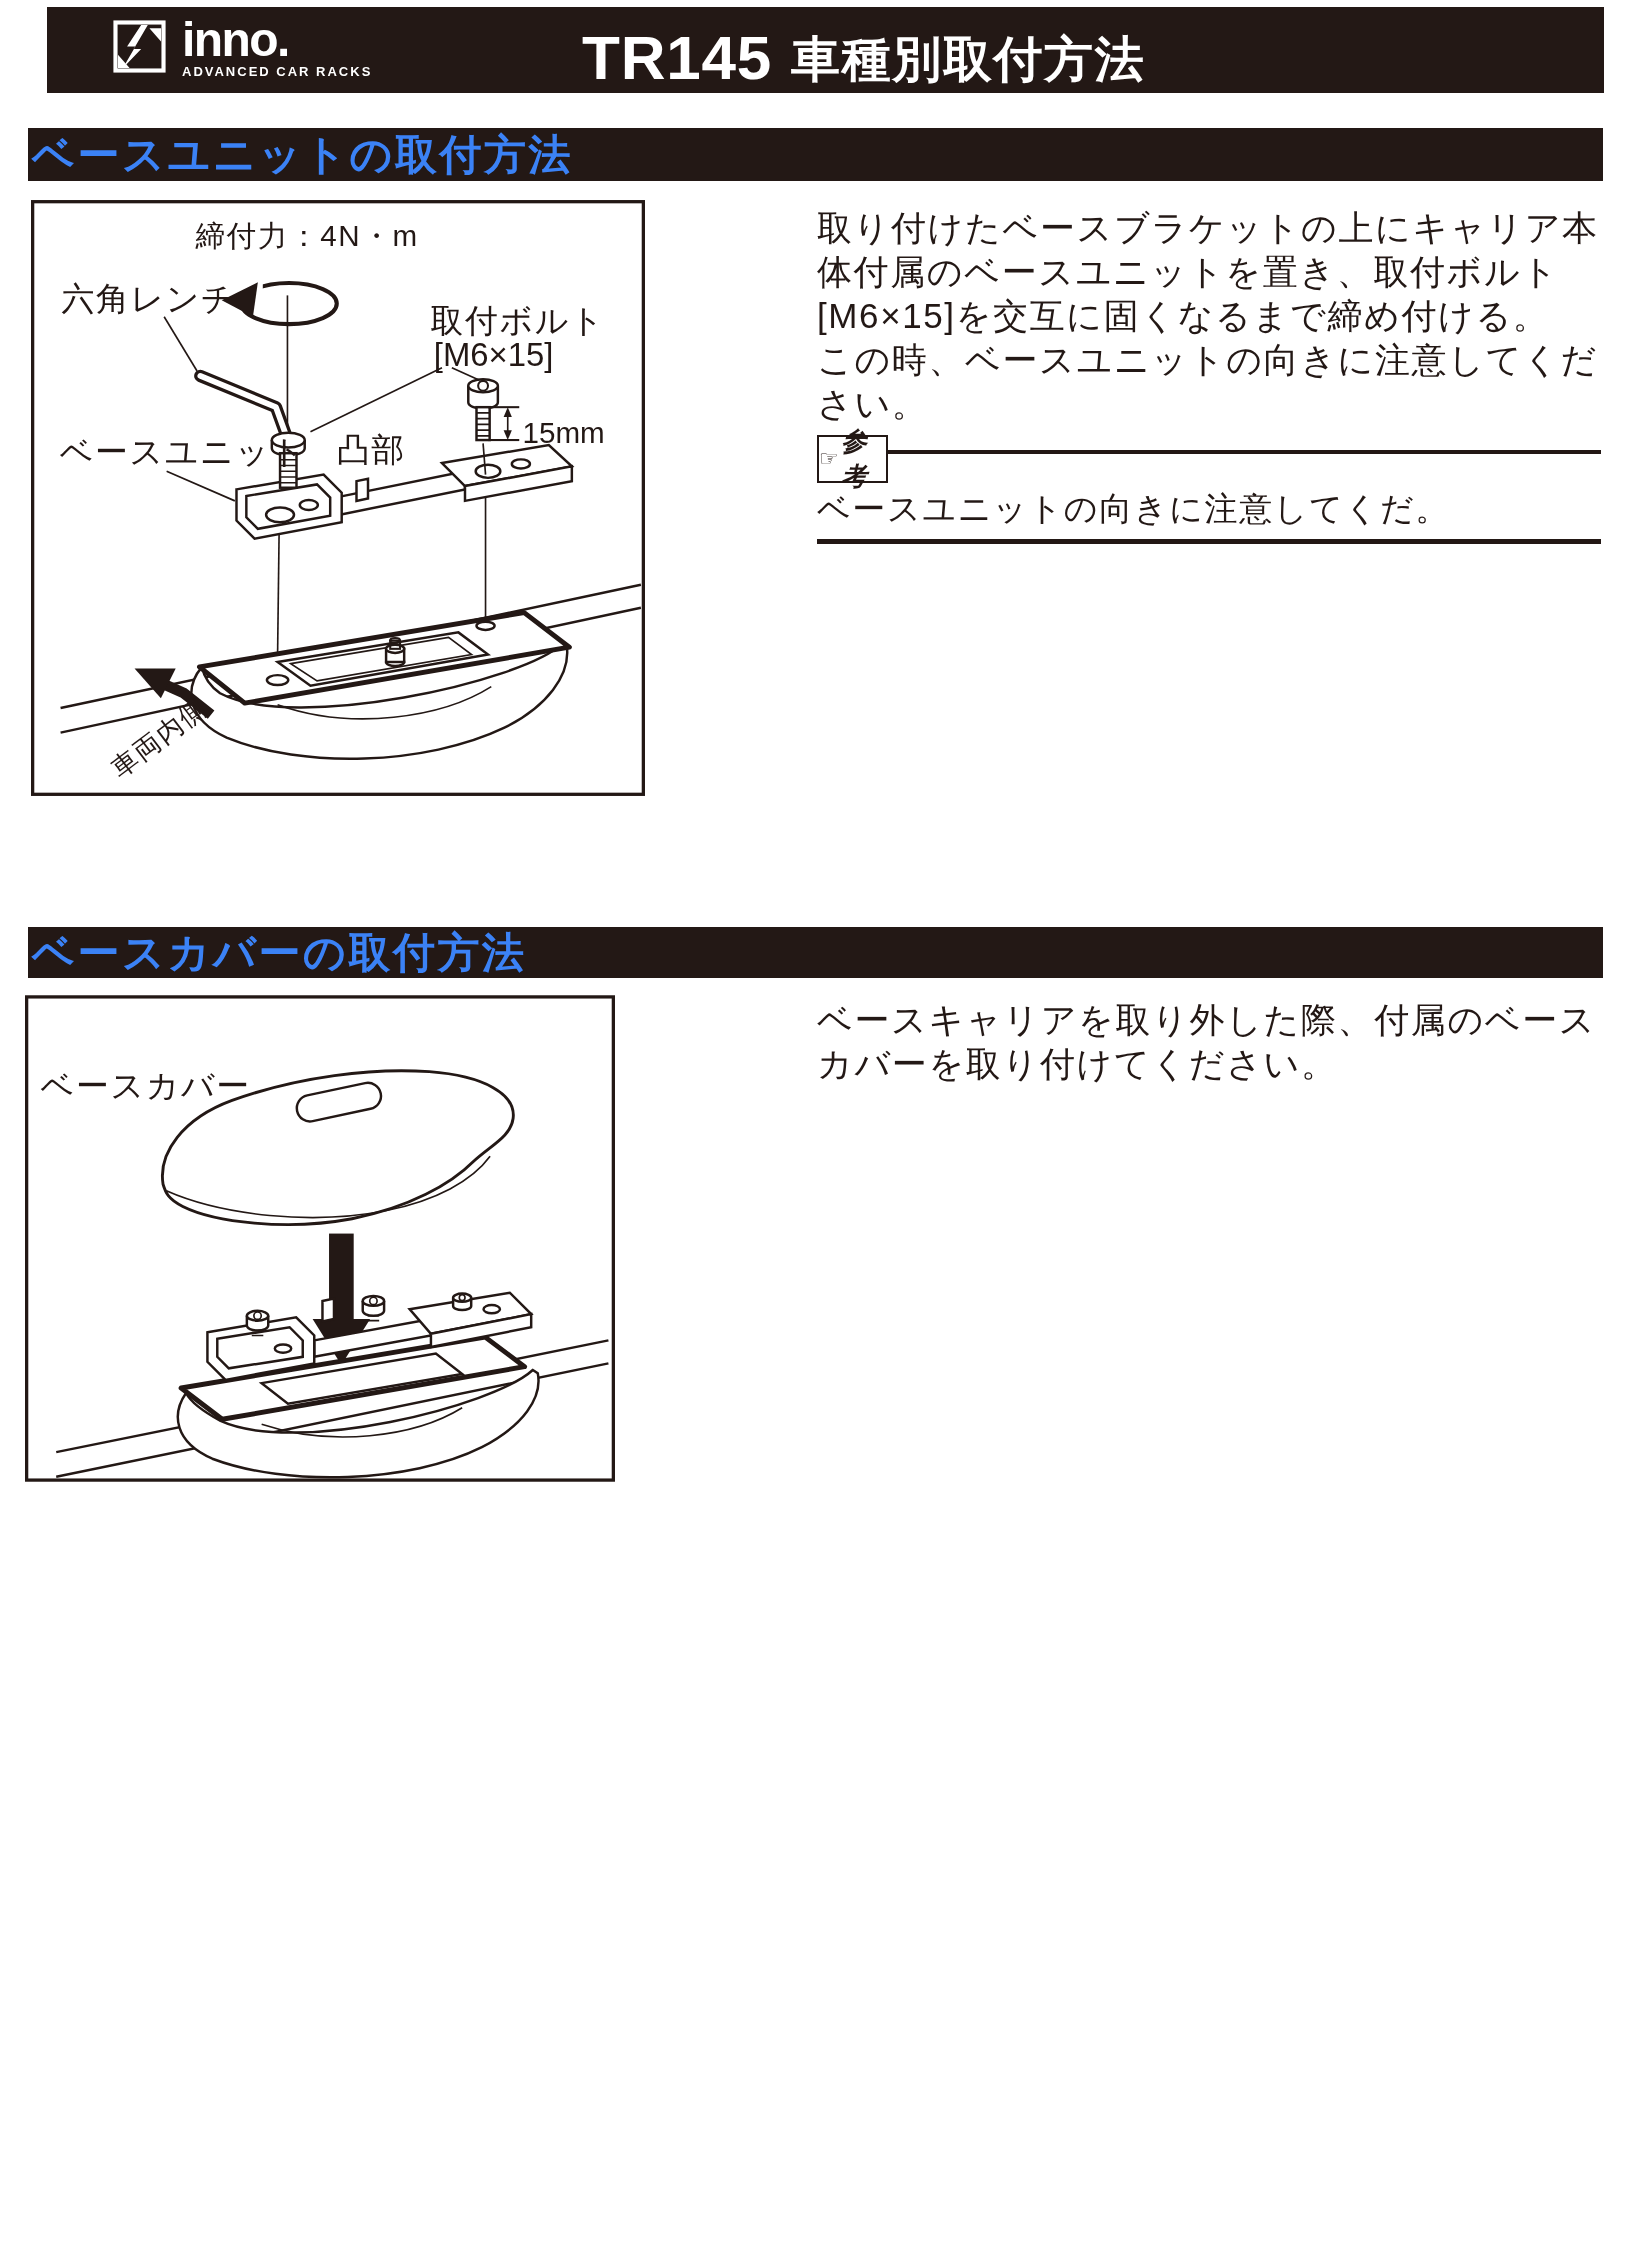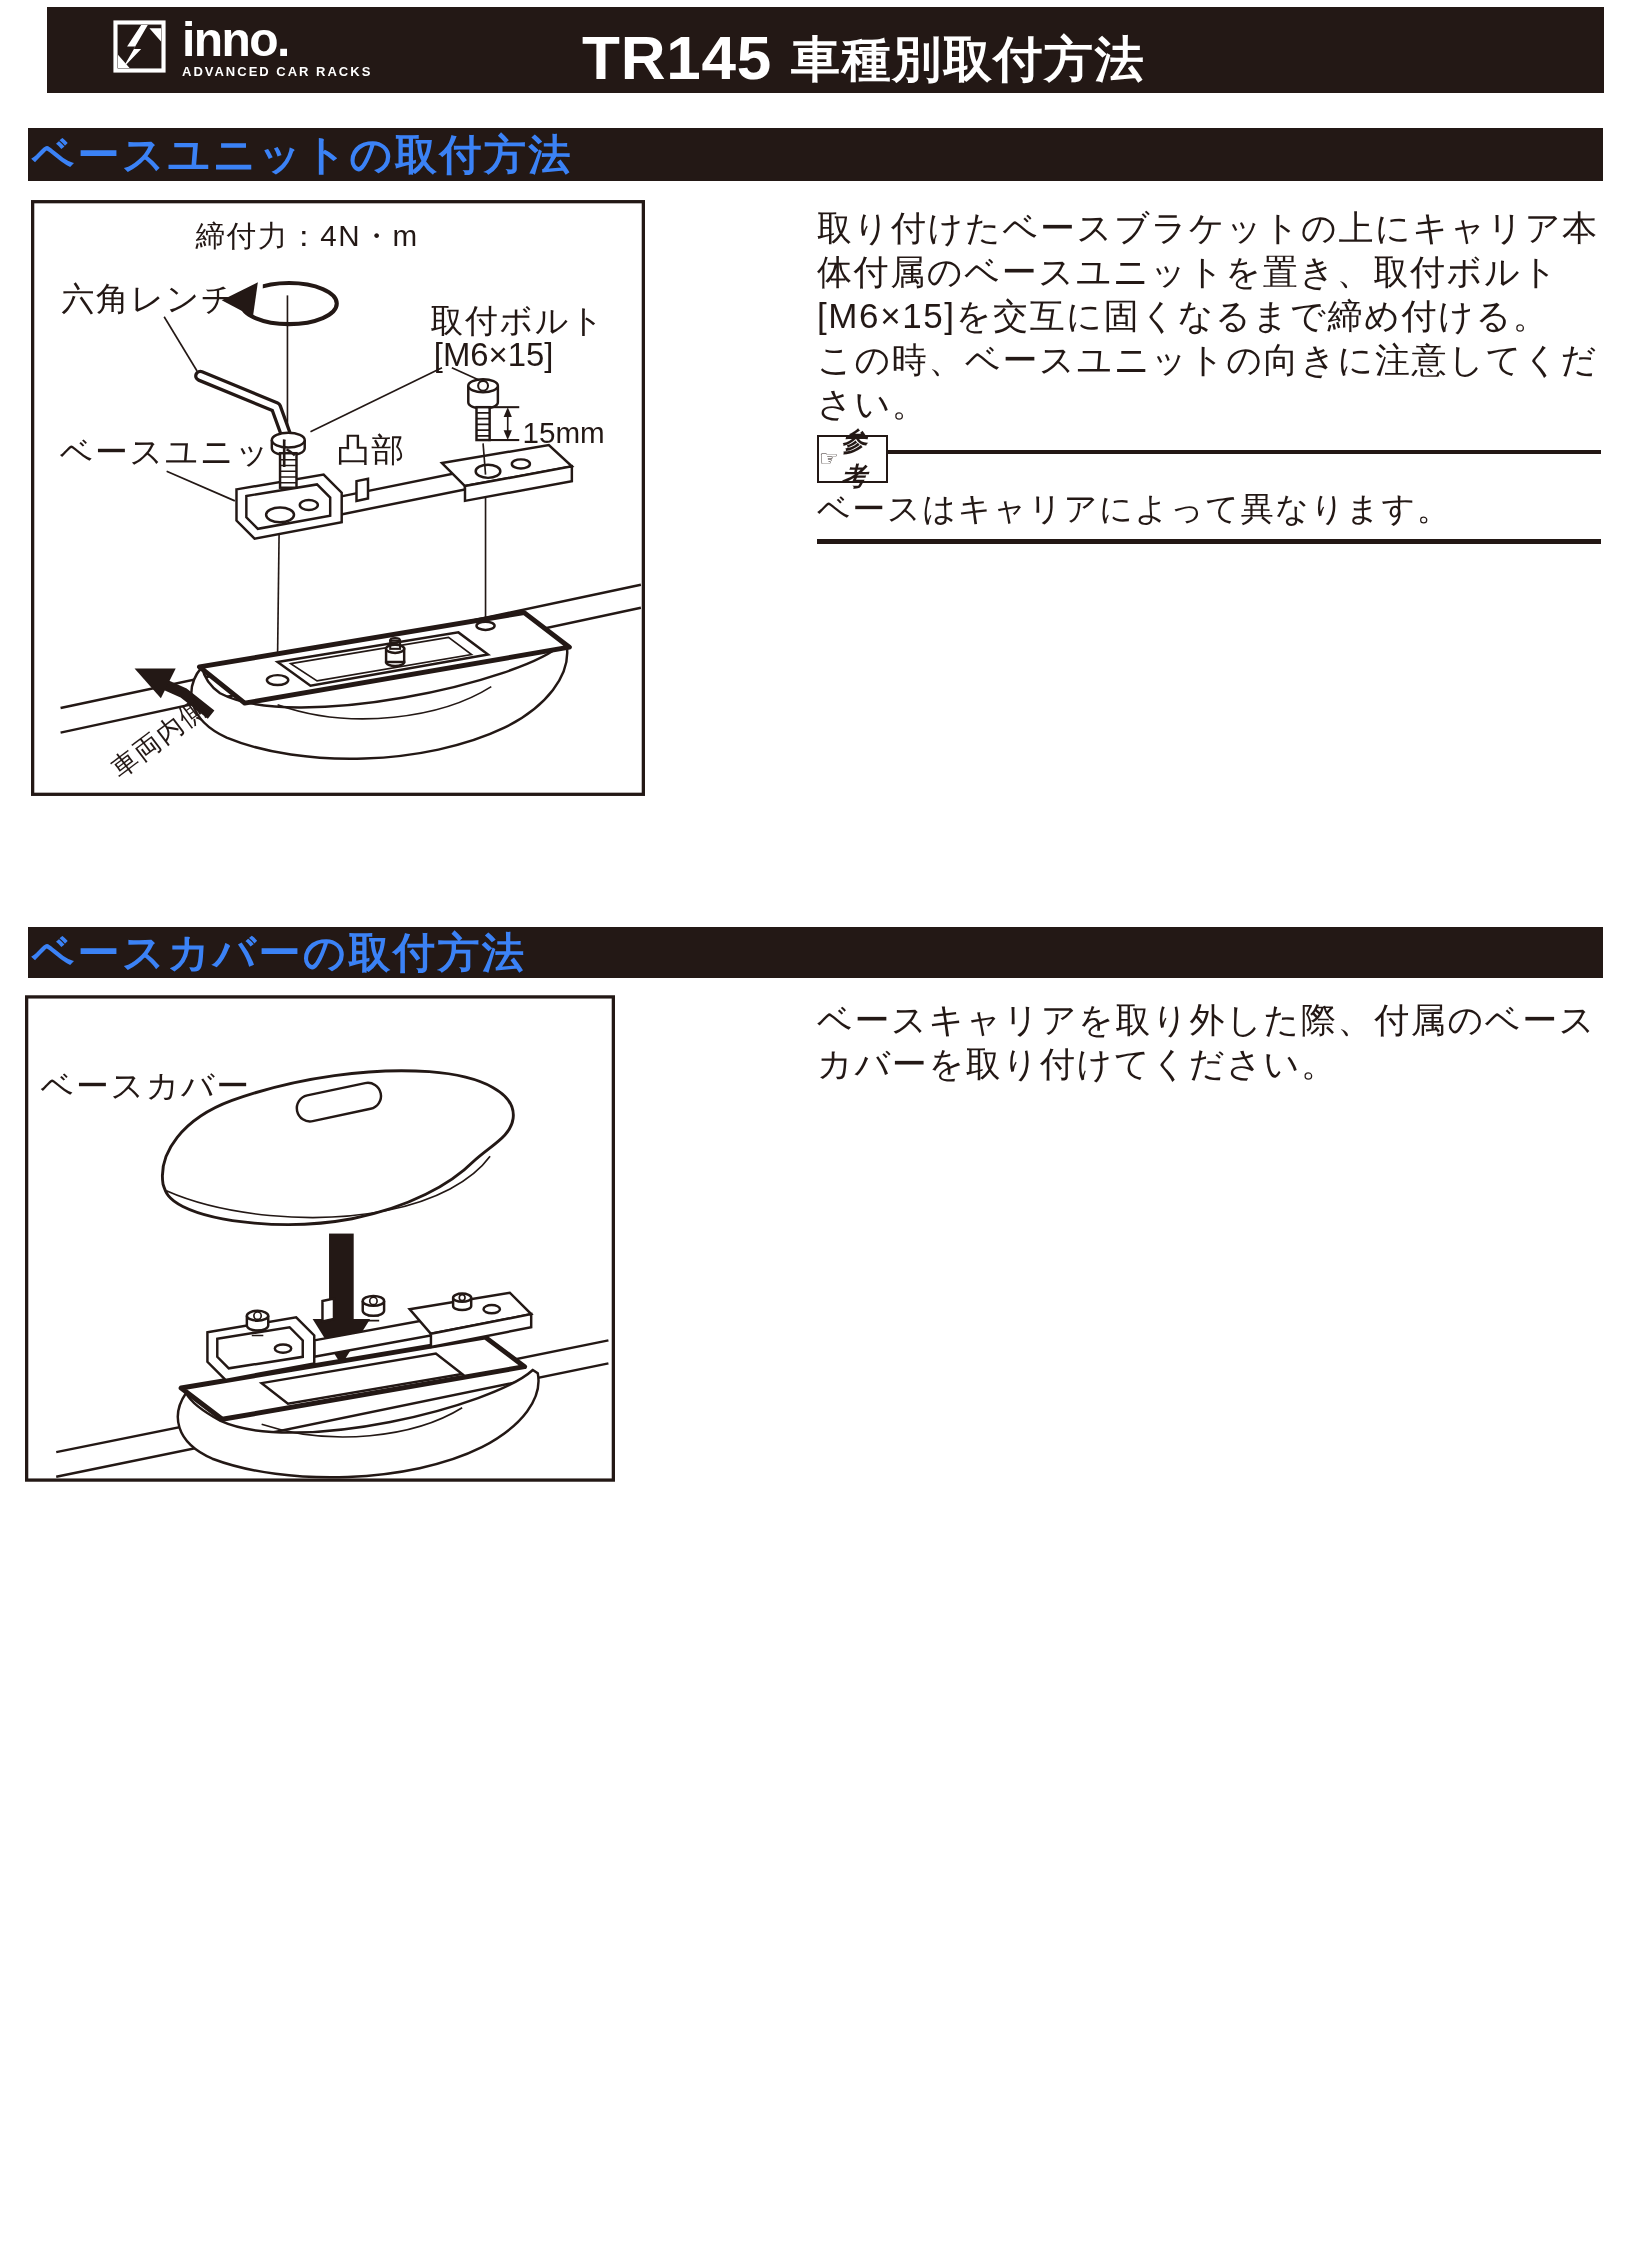--- a/index.html
+++ b/index.html
@@ -185,21 +185,21 @@
 体付属のベースユニットを置き、取付ボルト
 [M6×15]を交互に固くなるまで締め付ける。
 この時、ベースユニットの向きに注意してくだ
 さい。</div>
 
   <div class="note-box">
     <span class="note-icon">☞</span>
     <span class="note-label">参考</span>
   </div>
   <div class="rule rule-top"></div>
-  <div class="note-text">ベースはキャリアによって異なります。</div>
+  <div class="note-text">ベースユニットの向きに注意してくだ。</div>
   <div class="rule rule-bottom"></div>
 
   <div class="bar sec-bar sec2-bar">
     <span class="sec-label">ベースカバーの取付方法</span>
   </div>
 
   <div class="diagram diagram2">
     <svg class="dsvg" width="590" height="487" viewBox="0 0 718 592">
       <rect class="frame" x="2" y="2" width="714" height="588"></rect>
 

